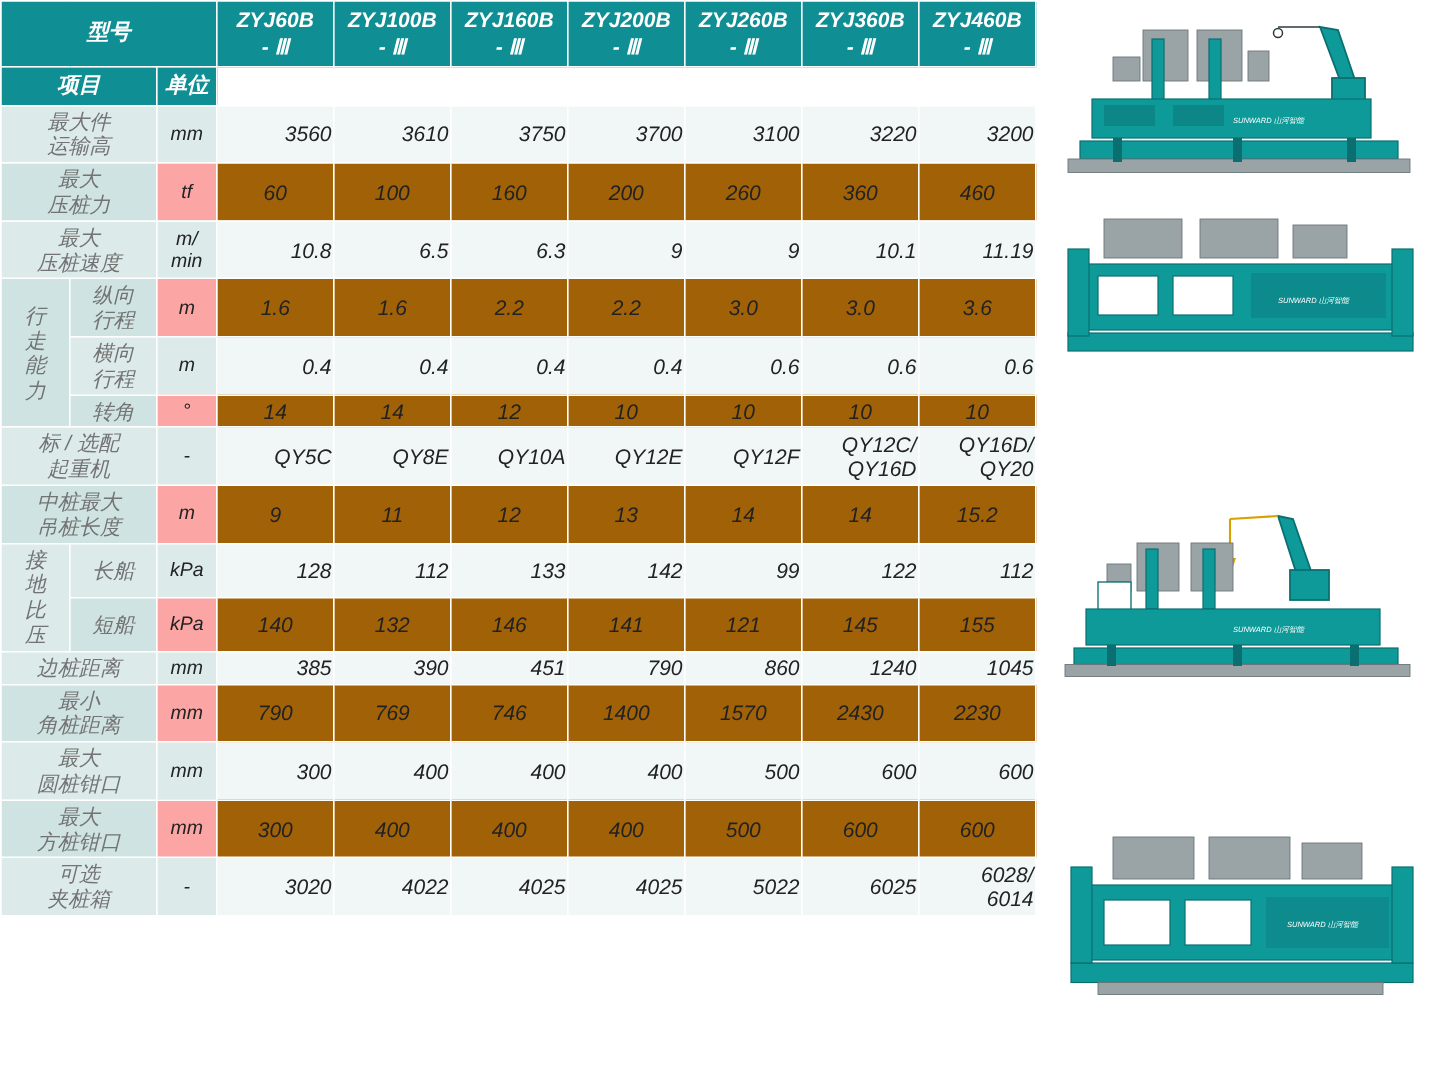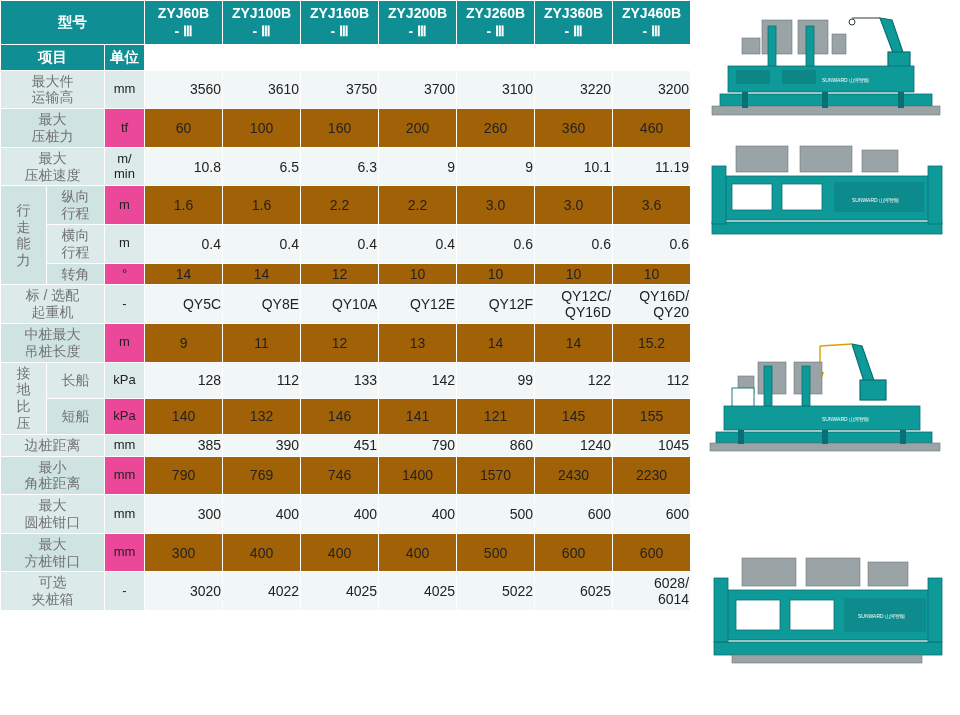--- a/index.html
+++ b/index.html
@@ -7,20 +7,21 @@
     padding: 0;
     background: #ffffff;
     font-family: "Liberation Sans", sans-serif;
   }
   #page {
     position: relative;
     width: 960px;
     height: 715px;
     overflow: hidden;
     background: #ffffff;
+    font-style: italic;
   }
   
   #spec-table {
     position: absolute;
     left: 0;
     top: 0;
     width: 690px;
     border-collapse: collapse;
     table-layout: fixed;
   }
@@ -59,21 +60,21 @@
   #spec-table td.unit {
     background: #d9eceb;
     font-size: 13px;
   }
   
   #spec-table tbody tr.odd td.val { background: #f1f6f6; text-align: right; }
   #spec-table tbody tr.even td.val { background: #a16207; }
   #spec-table tbody tr.odd td.lbl { background: #dcebea; }
   #spec-table tbody tr.even td.lbl { background: #cfe3e2; }
   #spec-table tbody tr.odd td.unit { background: #dcebea; }
-  #spec-table tbody tr.even td.unit { background: #ec4899; }
+  #spec-table tbody tr.even td.unit { background: #fca5a5; }
 
   .two-line { white-space: pre-line; }
 
   
   #illus-panel {
     position: absolute;
     left: 694px;
     top: 0;
     width: 266px;
     height: 715px;

